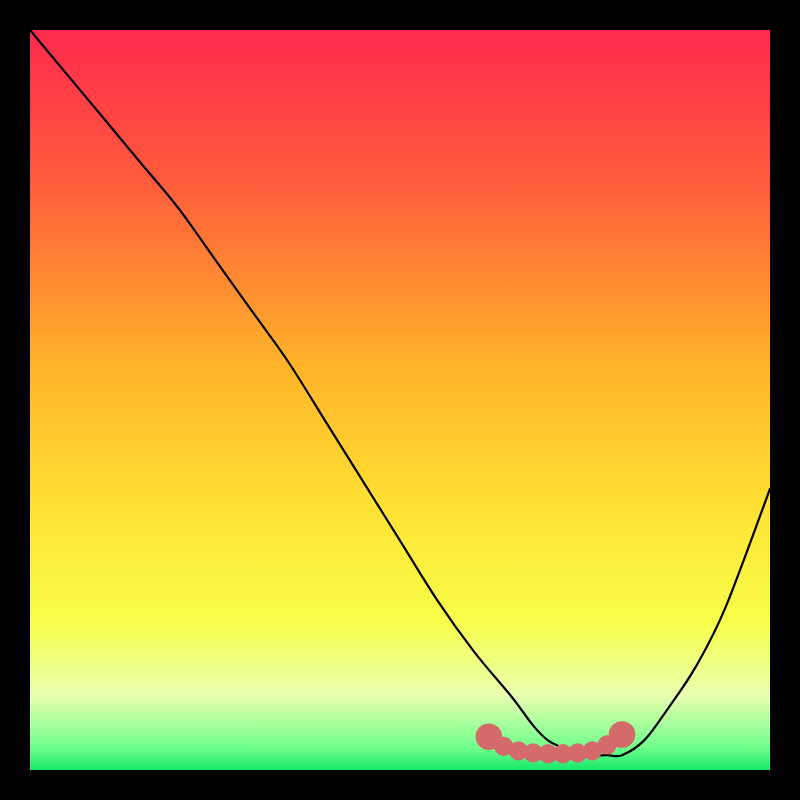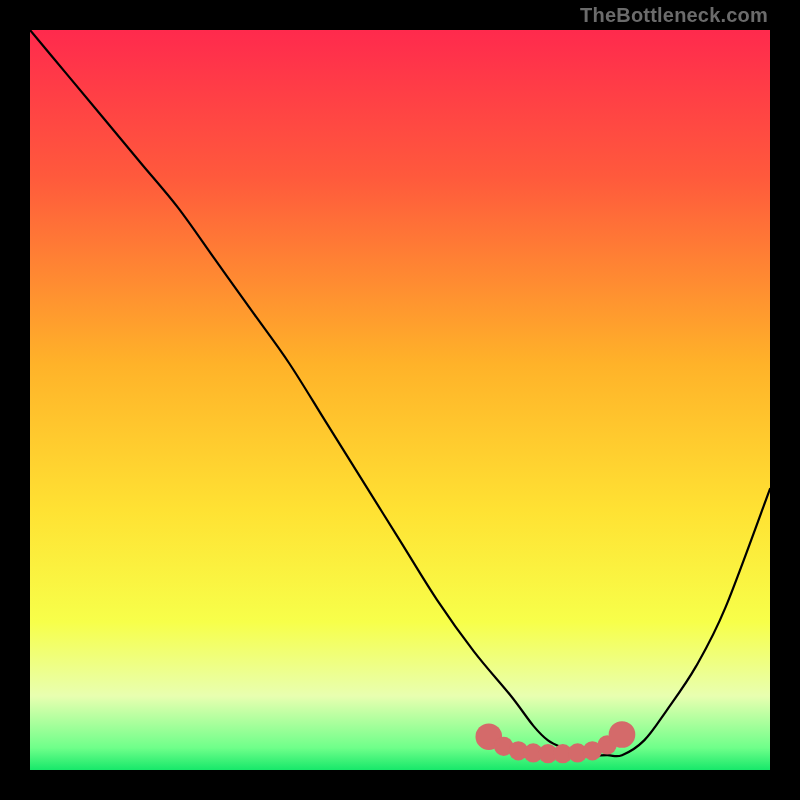--- a/index.html
+++ b/index.html
@@ -27,21 +27,20 @@
     font-weight: 600;
     color: #6b6b6b;
     letter-spacing: 0.2px;
   }
   svg { display: block; }
 </style>
 </head>
 <body>
 
 <div class="wrap">
-  <div class="watermark">TheBottleneck.com</div>
 
   <div class="plot">
     <svg id="chart-svg" width="740" height="740" viewBox="0 0 740 740" preserveAspectRatio="none">
       <defs>
         <linearGradient id="bg-grad" x1="0" y1="0" x2="0" y2="1">
             <stop offset="0%" stop-color="#ff2a4d"></stop>
             <stop offset="20%" stop-color="#ff5a3c"></stop>
             <stop offset="45%" stop-color="#ffb229"></stop>
             <stop offset="65%" stop-color="#ffe233"></stop>
             <stop offset="80%" stop-color="#f7ff4a"></stop>

